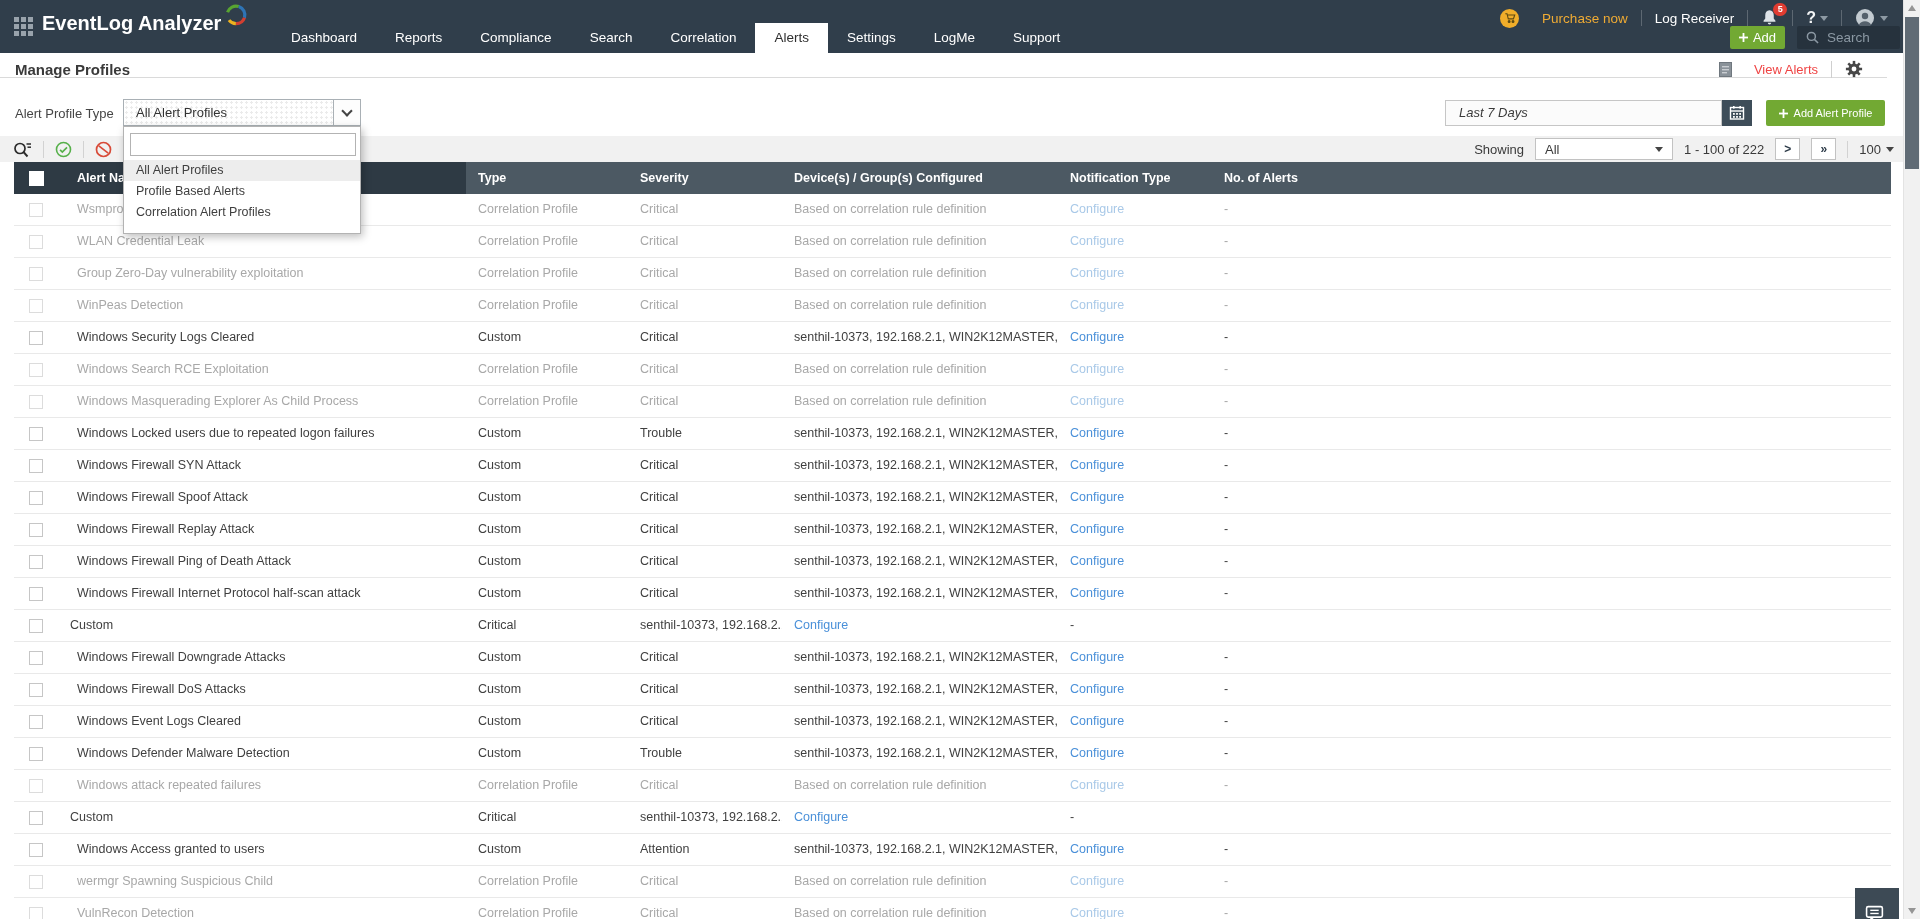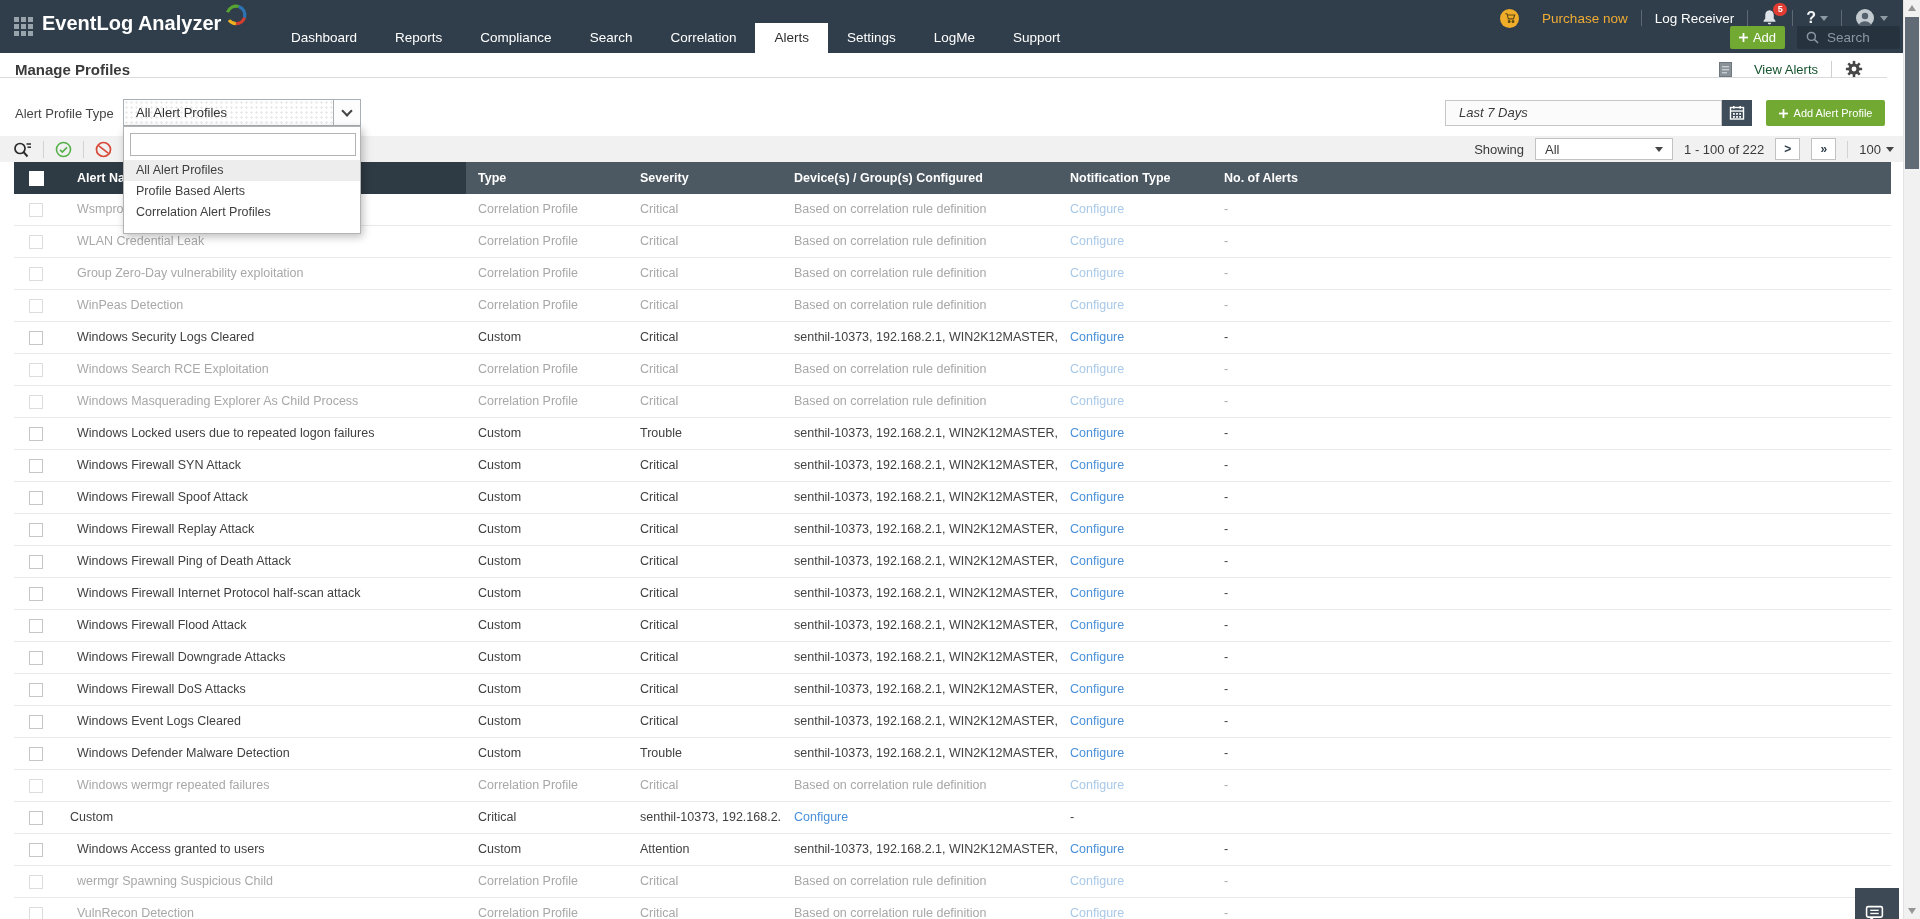--- a/index.html
+++ b/index.html
@@ -25,21 +25,21 @@
   .caret-dn { width:0; height:0; border-left:4px solid transparent; border-right:4px solid transparent; border-top:5px solid #8d99a3; }
   .avatar-wrap { display:flex; align-items:center; gap:5px; cursor:pointer; }
   .add-btn { position:absolute; left:1730px; top:26px; width:55px; height:23px; background:#72a933; border-radius:2px; color:#fff; font-size:13px; display:flex; align-items:center; justify-content:center; gap:5px; cursor:pointer; border:none; }
   .hsearch { position:absolute; left:1797px; top:26px; width:103px; height:23px; background:#26323d; border-radius:2px; display:flex; align-items:center; gap:8px; padding:0 9px; cursor:text; }
   .hsearch span { color:#8b98a3; font-size:13.5px; }
 
   
   .titlebar { position:absolute; top:53px; left:0; right:33px; height:25px; background:#fff; border-bottom:1px solid #dadada; z-index:5; }
   .page-title { position:absolute; left:15px; top:8px; font-size:15px; font-weight:600; color:#3a3a3a; }
   .titlebar-right { position:absolute; right:24px; top:0; height:32px; display:flex; align-items:center; gap:13px; }
-  .view-alerts { display:flex; align-items:center; gap:22px; font-size:13px; color:#14532d; cursor:pointer; }
+  .view-alerts { display:flex; align-items:center; gap:22px; font-size:13px; color:#ef4444; cursor:pointer; }
   .vsep-light { width:1px; height:17px; background:#cfcfcf; }
 
   
   .apt-label { position:absolute; left:15px; top:106px; font-size:13px; color:#454545; }
   .apt-select { position:absolute; left:123px; top:99px; width:238px; height:27px; border:1px solid #a9b0b5; background:#fff; display:flex; cursor:pointer; z-index:55; }
   .dotted { background-image:radial-gradient(#ebebeb 1px, transparent 1.2px); background-size:5px 5px; }
   .apt-value { flex:1; line-height:25px; padding-left:12px; font-size:13px; color:#333; }
   .apt-chevbox { width:27px; border-left:1px solid #a9b0b5; display:flex; align-items:center; justify-content:center; background:#fdfdfd; }
   .chev-dn { width:8px; height:8px; border-right:2px solid #444; border-bottom:2px solid #444; transform:rotate(45deg); margin-top:-4px; }
   .daterange { position:absolute; left:1445px; top:100px; width:277px; height:26px; border:1px solid #c6c6c6; background:#fbfbfb; font-size:13px; color:#3a3a3a; line-height:24px; padding-left:13px; cursor:pointer;font-style:italic; }
@@ -453,21 +453,20 @@
     <div class="td">Critical</div>
     <div class="td">senthil-10373, 192.168.2.1, WIN2K12MASTER, ...</div>
     <div class="td"><span class="configure">Configure</span></div>
     <div class="td">-</div>
   </div>
 
   <div class="row grid-cols">
     <div class="td td-check">
           <span class="cb"></span>
         </div>
-    <div class="td name">Windows Firewall Flood Attack</div>
     <div class="td">Custom</div>
     <div class="td">Critical</div>
     <div class="td">senthil-10373, 192.168.2.1, WIN2K12MASTER, ...</div>
     <div class="td"><span class="configure">Configure</span></div>
     <div class="td">-</div>
   </div>
 
   <div class="row grid-cols">
     <div class="td td-check">
           <span class="cb"></span>
@@ -513,21 +512,21 @@
     <div class="td">Trouble</div>
     <div class="td">senthil-10373, 192.168.2.1, WIN2K12MASTER, ...</div>
     <div class="td"><span class="configure">Configure</span></div>
     <div class="td">-</div>
   </div>
 
   <div class="row grid-cols corr">
     <div class="td td-check">
           <span class="cb"></span>
         </div>
-    <div class="td name">Windows wermgr repeated failures</div>
+    <div class="td name">Windows attack repeated failures</div>
     <div class="td">Correlation Profile</div>
     <div class="td">Critical</div>
     <div class="td">Based on correlation rule definition</div>
     <div class="td"><span class="configure">Configure</span></div>
     <div class="td">-</div>
   </div>
 
   <div class="row grid-cols">
     <div class="td td-check">
           <span class="cb"></span>

